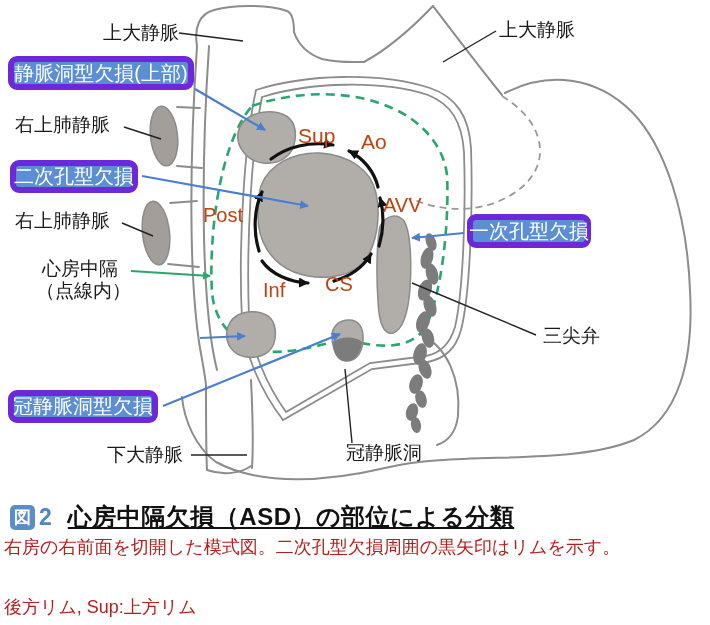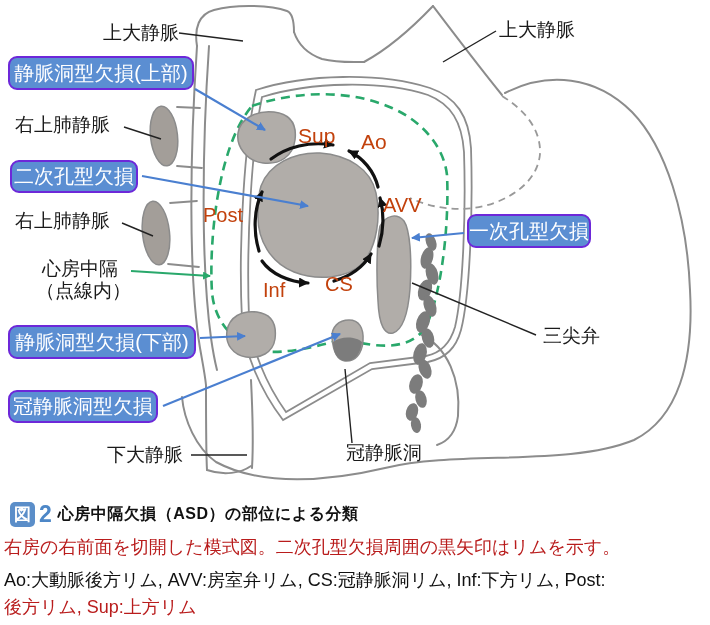--- a/index.html
+++ b/index.html
@@ -2,28 +2,28 @@
 <html><head>
 <meta charset="utf-8">
 <style>
   html,body{margin:0;padding:0;background:#ffffff;}
   body{width:710px;height:625px;overflow:hidden;position:relative;
        font-family:"Liberation Sans","DejaVu Sans",sans-serif;color:#1a1a1a;}
   .stage{position:absolute;left:0;top:0;width:710px;height:625px;}
   svg{position:absolute;left:0;top:0;}
   .lbl{position:absolute;font-size:19px;line-height:1.15;color:#1a1a1a;white-space:nowrap;}
   .rim{position:absolute;font-size:20px;color:#c2410c;white-space:nowrap;}
-  .bluebox{position:absolute;background:#5b8ed2;border:2px solid #6d28d9;border-radius:9px;
+  .bluebox{position:absolute;background:#5b8ed2;border:6px solid #6d28d9;border-radius:9px;
            color:#ffffff;font-size:20px;display:flex;align-items:center;justify-content:center;
            white-space:nowrap;box-sizing:border-box;}
   .cap-row{position:absolute;left:10px;top:501px;display:flex;align-items:center;}
   .fig-badge{width:25px;height:25px;background:#5b8ec9;border-radius:5px;color:#fff;
              font-size:17px;font-weight:bold;display:flex;align-items:center;justify-content:center;}
   .fig-num{color:#4d87c7;font-size:23px;font-weight:bold;margin-left:4px;}
-  .cap-title{font-size:16px;font-weight:bold;color:#111;margin-left:6px;letter-spacing:0.5px;}
+  .cap-title{font-size:24px;font-weight:bold;color:#111;margin-left:16px;letter-spacing:0.5px;text-decoration:underline;}
   .cap-note{position:absolute;left:4px;top:535px;font-size:18px;color:#b91c1c;}
   .cap-ab1{position:absolute;left:4px;top:568px;font-size:18px;color:#111;}
   .cap-ab2{position:absolute;left:4px;top:595px;font-size:18px;color:#b91c1c;}
 </style>
 </head>
 <body>
 
 <div class="stage">
 
   <svg width="710" height="496" viewBox="0 0 710 496">
@@ -133,26 +133,24 @@
 
   <div class="rim" style="left:298px;top:124px;font-size:21px;">Sup</div>
   <div class="rim" style="left:361px;top:130px;font-size:21px;">Ao</div>
   <div class="rim" style="left:383px;top:194px;">AVV</div>
   <div class="rim" style="left:203px;top:204px;">Post</div>
   <div class="rim" style="left:263px;top:279px;">Inf</div>
   <div class="rim" style="left:325px;top:273px;">CS</div>
 
   <div class="bluebox" style="left:8px;top:56px;width:186px;height:34px;">静脈洞型欠損(上部)</div>
   <div class="bluebox" style="left:10px;top:160px;width:128px;height:33px;">二次孔型欠損</div>
-  <div class="bluebox" style="left:8px;top:325px;width:188px;height:34px;">静脈洞型欠損(下部)</div>
   <div class="bluebox" style="left:8px;top:390px;width:150px;height:33px;">冠静脈洞型欠損</div>
   <div class="bluebox" style="left:467px;top:214px;width:124px;height:34px;">一次孔型欠損</div>
 
   <div class="cap-row">
     <div class="fig-badge">図</div>
     <div class="fig-num">2</div>
     <div class="cap-title">心房中隔欠損（ASD）の部位による分類</div>
   </div>
   <div class="cap-note">右房の右前面を切開した模式図。二次孔型欠損周囲の黒矢印はリムを示す。</div>
-  <div class="cap-ab1">Ao:大動脈後方リム, AVV:房室弁リム, CS:冠静脈洞リム, Inf:下方リム, Post:</div>
   <div class="cap-ab2">後方リム, Sup:上方リム</div>
 
 </div>
 
 </body></html>

